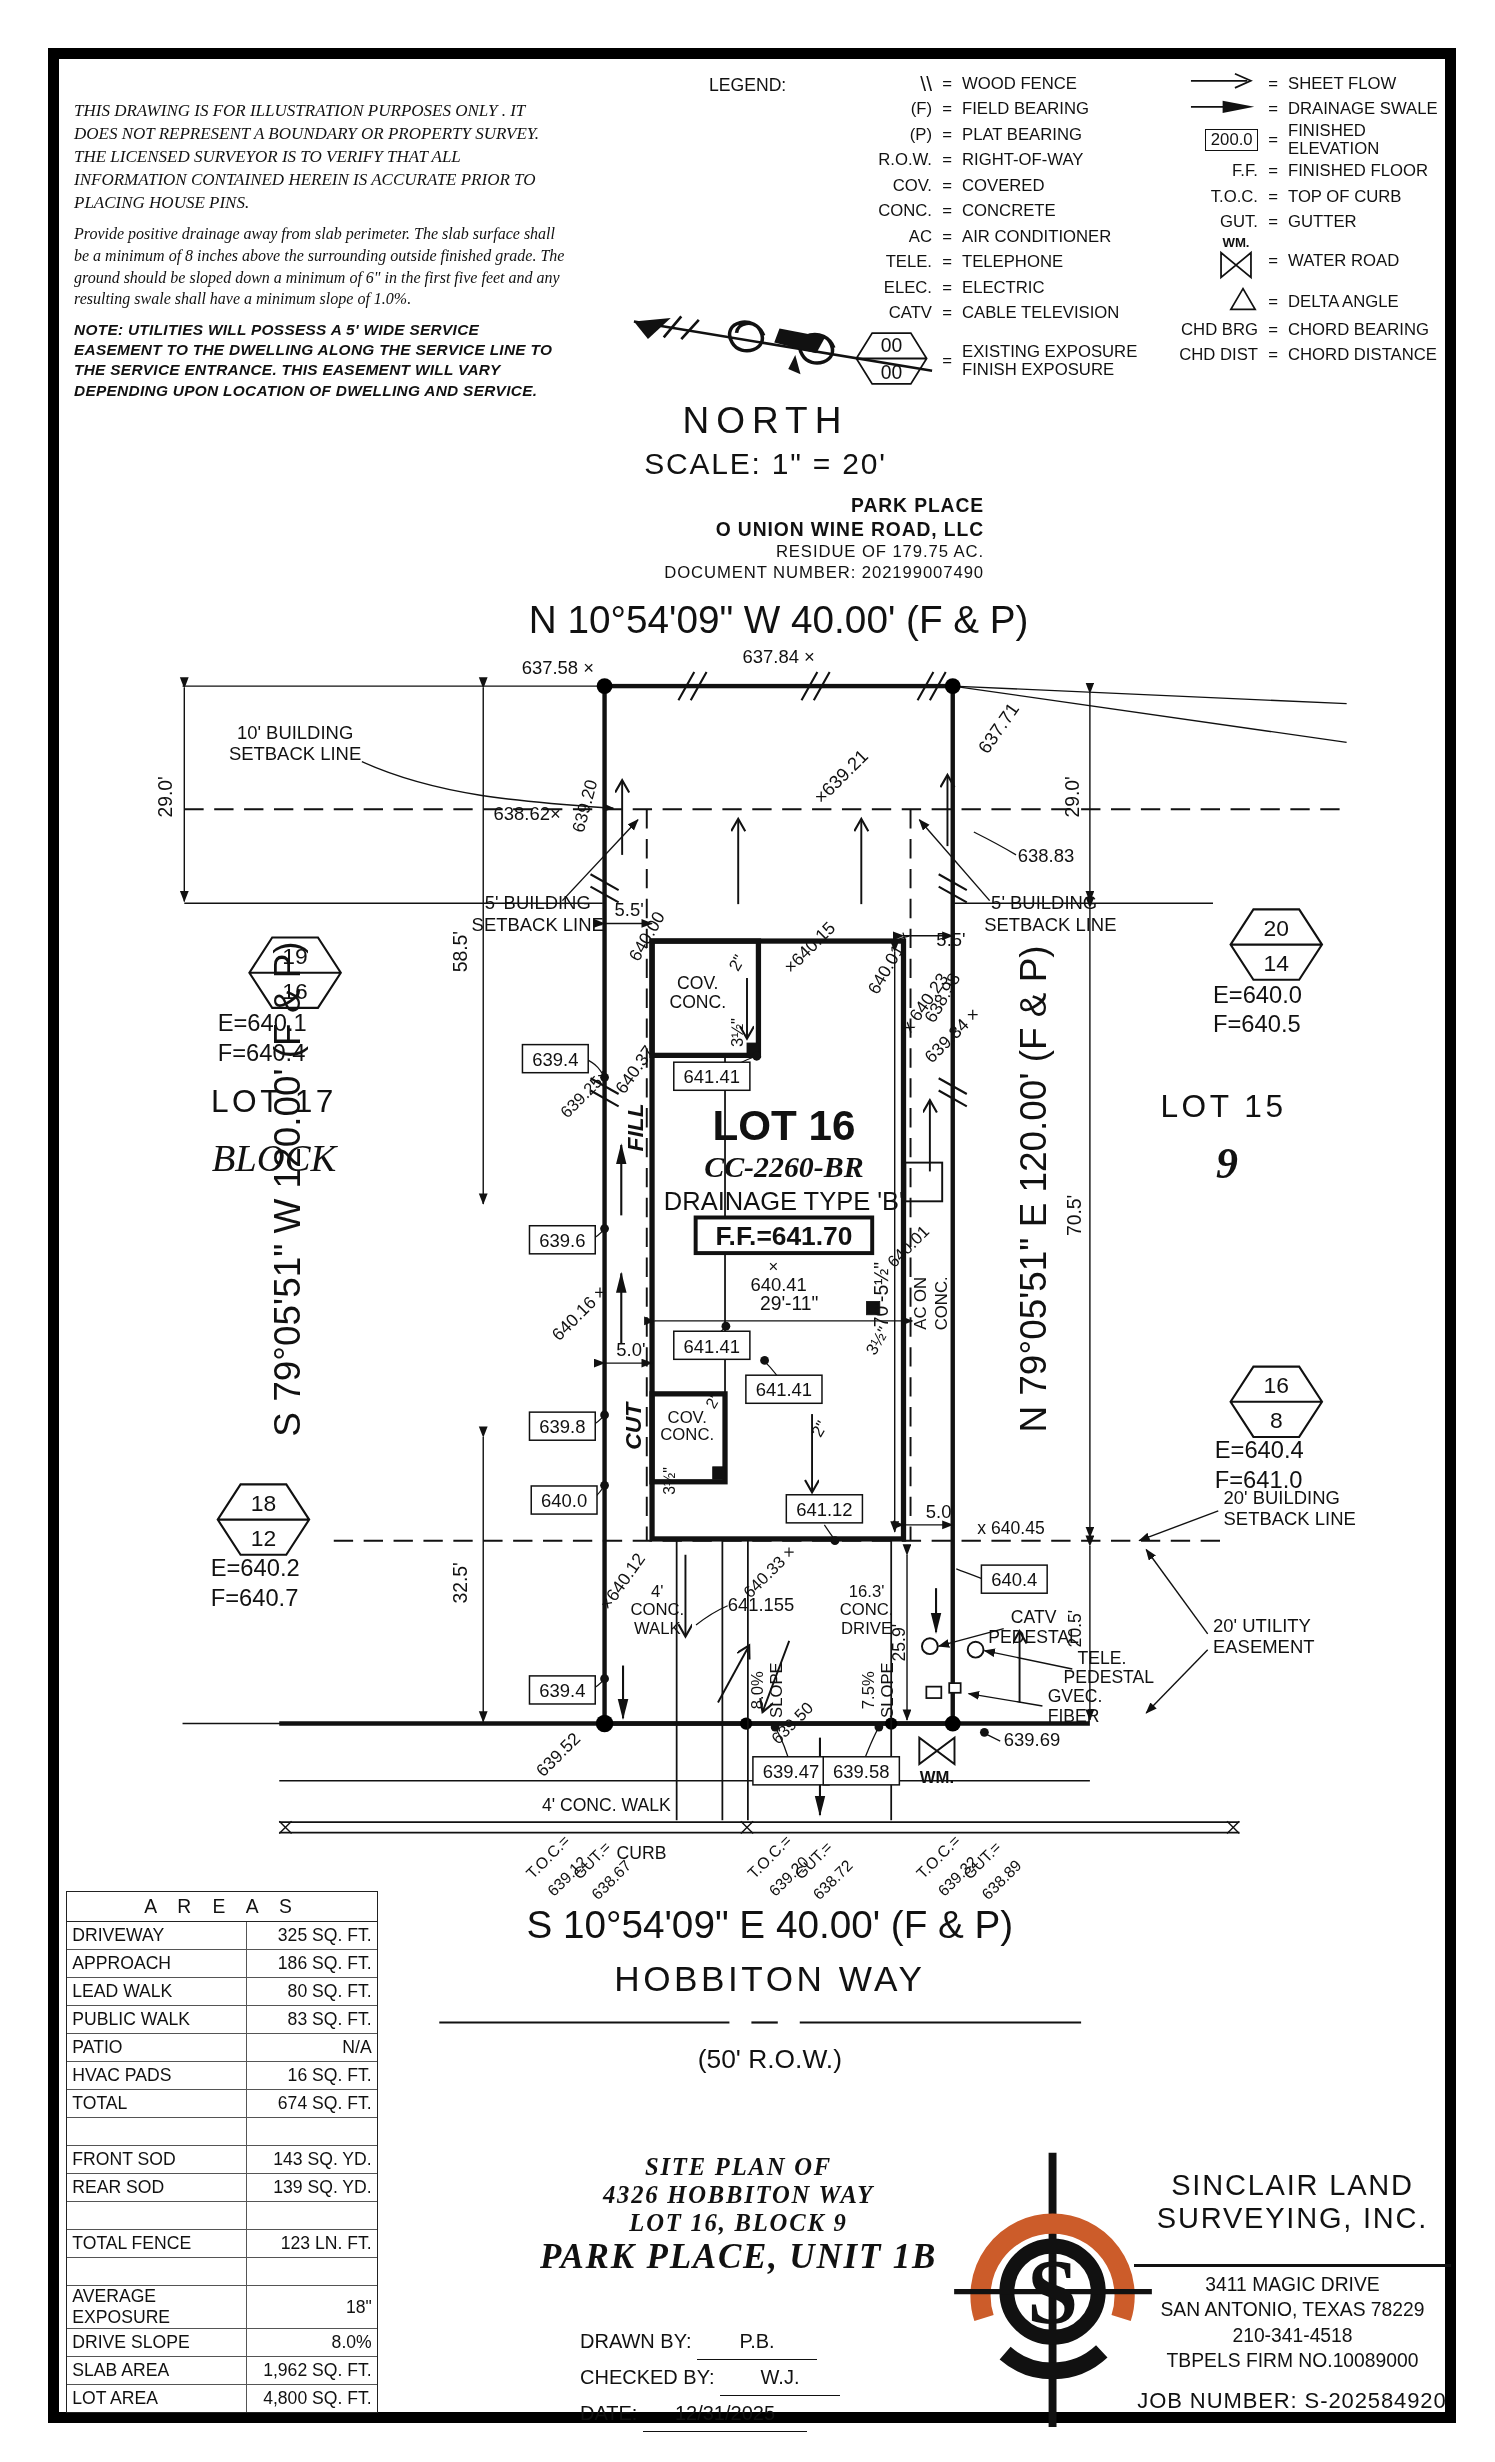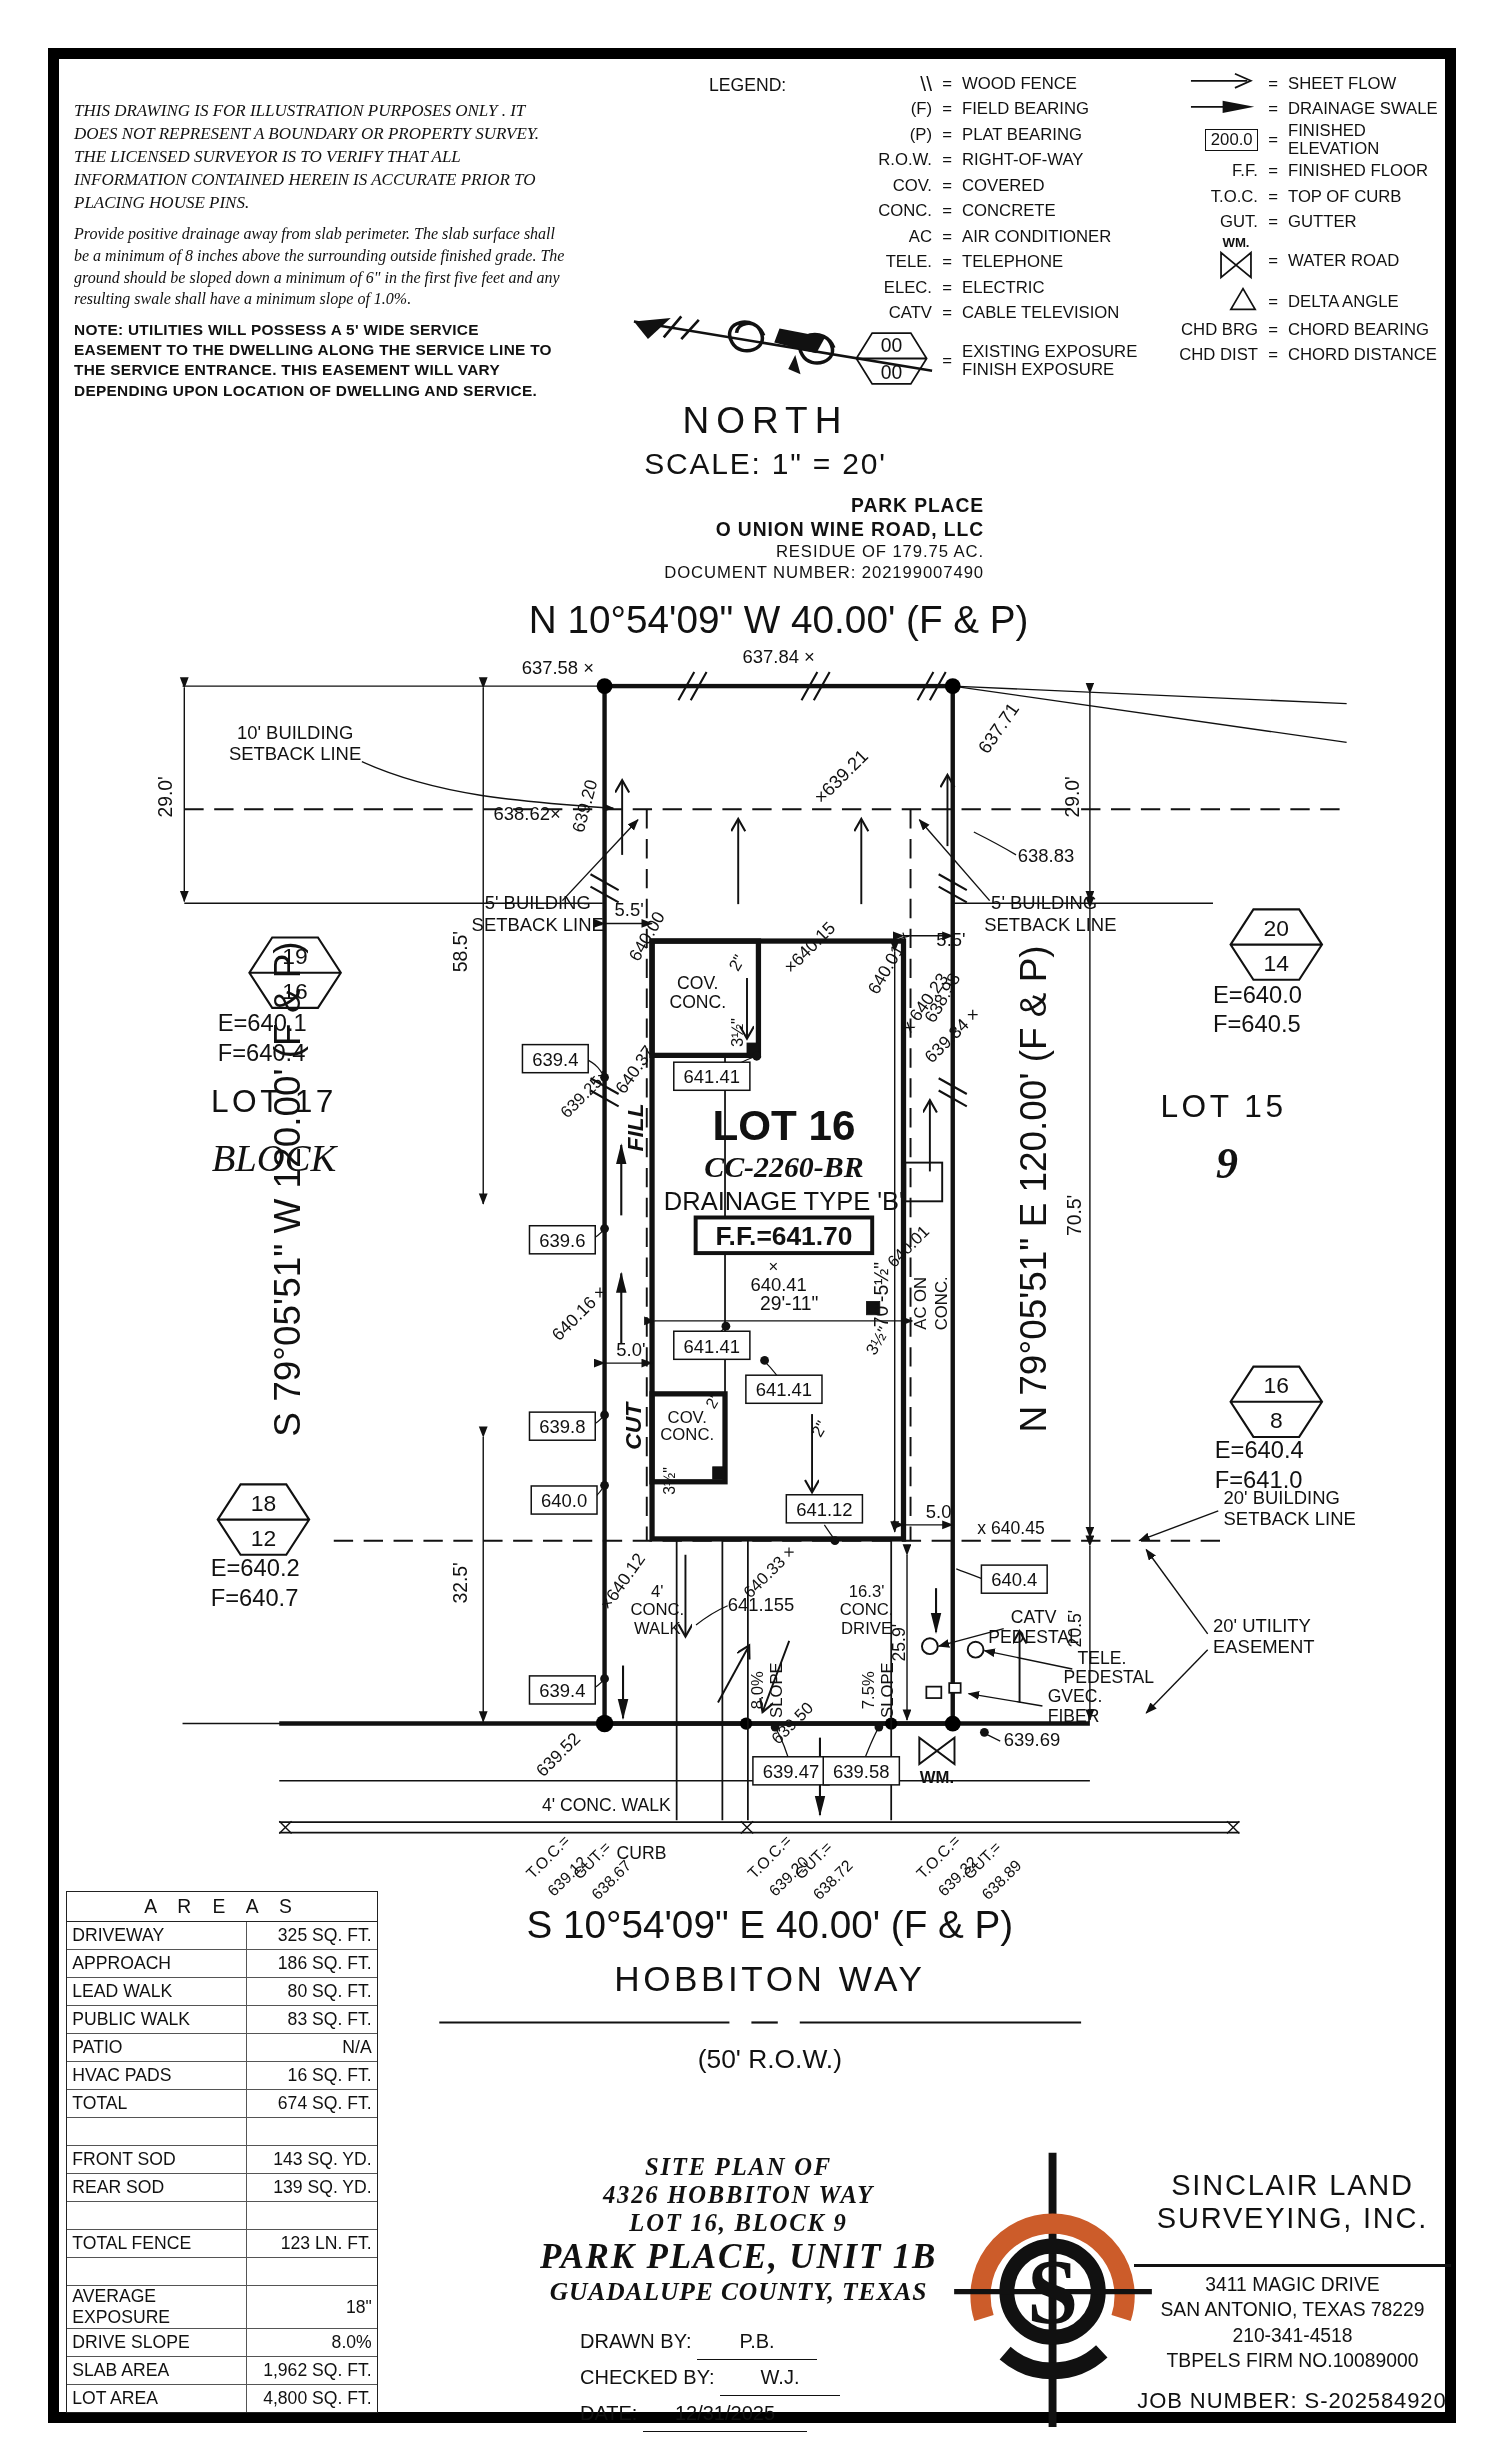--- a/index.html
+++ b/index.html
@@ -4,21 +4,21 @@
 <style>
   html,body{margin:0;padding:0;background:#888;}
   #page{position:relative;width:1495px;height:2462px;background:#fff;overflow:hidden;
         font-family:"Liberation Sans",sans-serif;color:#111;}
   .abs{position:absolute;}
   #frame{position:absolute;left:48px;top:48px;width:1386px;height:2353px;border:11.4px solid #000;}
   
   #disclaimer{left:74px;top:62px;width:497px;margin-top:38px;}
   #disc-p1{font-family:"Liberation Serif",serif;font-style:italic;font-size:17px;line-height:1.35;margin:0 0 8.8px 0;}
   #disc-p2{font-family:"Liberation Serif",serif;font-style:italic;font-size:16px;line-height:1.35;margin:0 0 10.6px 0;}
-  #disc-note{font-weight:bold;font-size:15.4px;line-height:1.3;margin:0;letter-spacing:0.3px;}
+  #disc-note{font-weight:bold;font-style:italic;font-size:15.4px;line-height:1.3;margin:0;letter-spacing:0.3px;}
   
   #legend{left:813px;top:63px;width:633px;font-size:16.7px;}
   .lcol{position:absolute;top:8px;}
   #legend-col-left{left:0;width:325px;}
   #legend-col-right{left:339px;width:295px;}
   .lrow{display:flex;align-items:center;min-height:25.5px;}
   .lsym{width:119px;display:flex;justify-content:flex-end;align-items:center;text-align:right;flex:none;}
   #legend-col-right .lsym{width:106px;}
   .leq{width:30px;text-align:center;flex:none;}
   .llab{white-space:pre-line;line-height:1.1;}
@@ -679,21 +679,20 @@
           </tr>
         </tbody>
       </table>
   </div>
 
   <div id="titleblock" class="abs">
     <div class="t1">SITE  PLAN  OF</div>
     <div class="t2">4326  HOBBITON  WAY</div>
     <div class="t3">LOT  16,  BLOCK  9</div>
     <div class="t4">PARK  PLACE,  UNIT  1B</div>
-    <div class="t5">GUADALUPE  COUNTY,  TEXAS</div>
     <div id="signoff">
       <div><span>DRAWN  BY:</span>
         <span class="u">P.B.</span></div>
       <div><span>CHECKED  BY:</span>
         <span class="u">W.J.</span></div>
       <div><span>DATE:</span>
         <span class="u" style="min-width:150px">12/31/2025</span></div>
     </div>
   </div>
 

